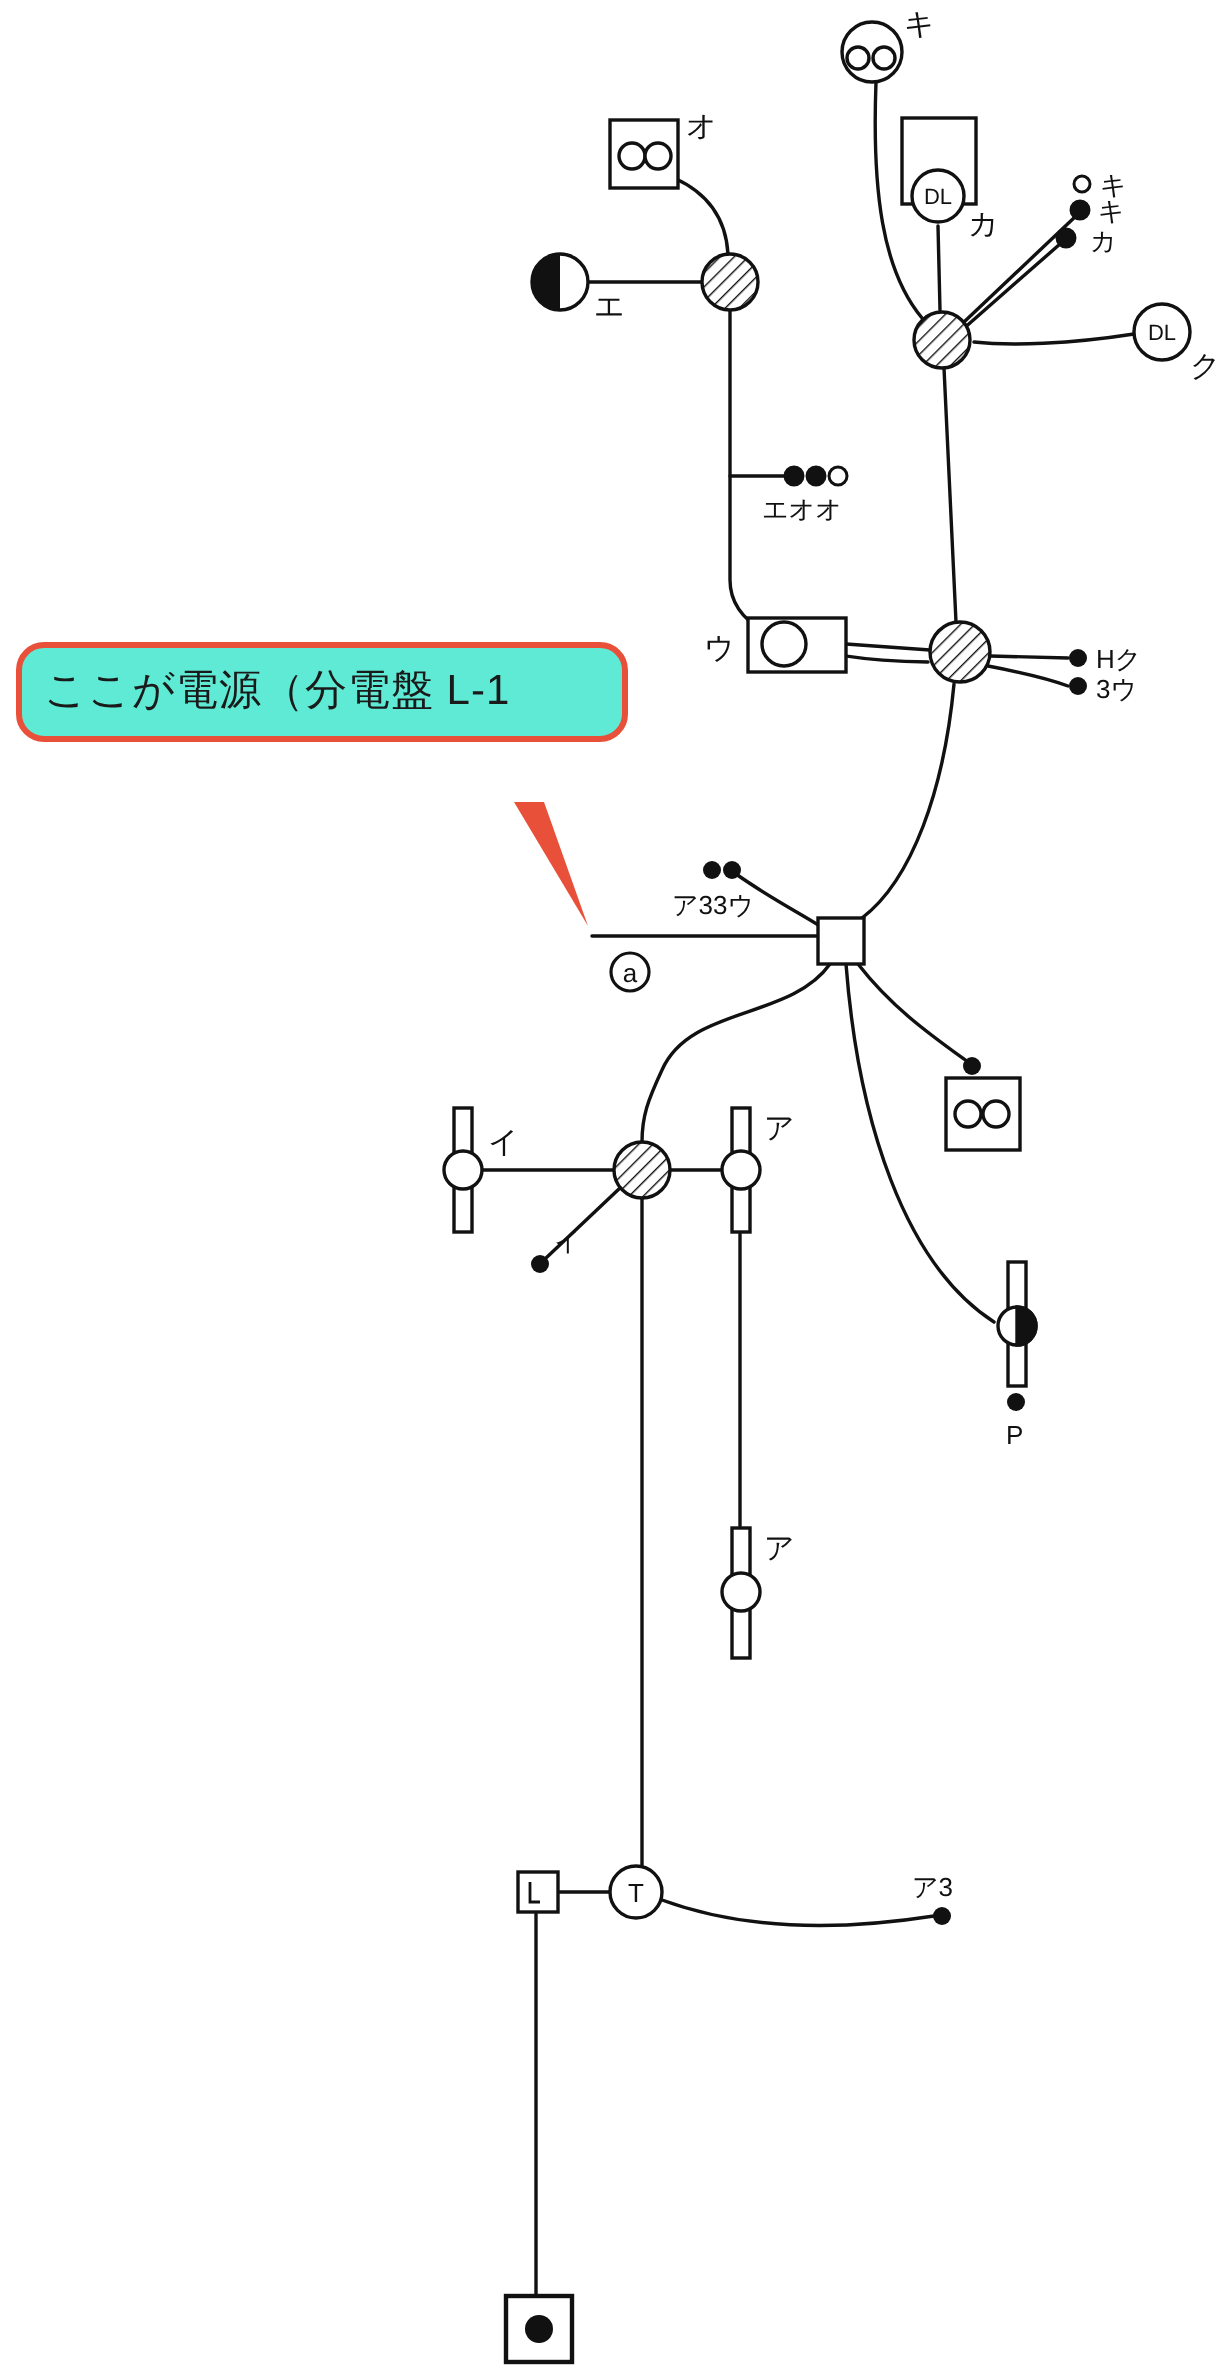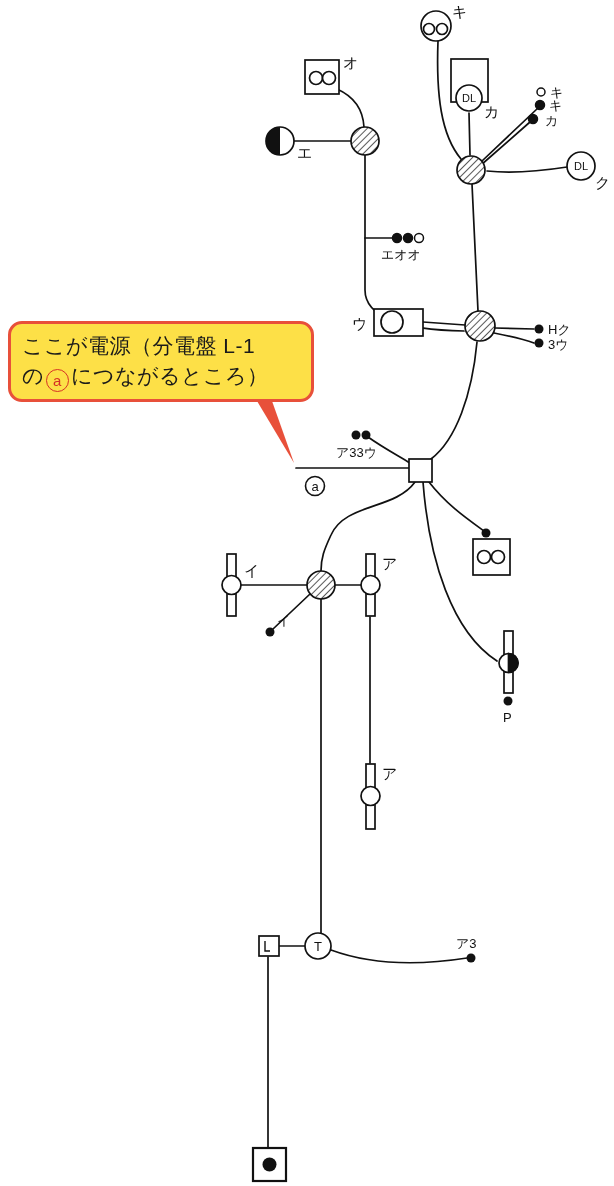--- a/index.html
+++ b/index.html
@@ -5,21 +5,21 @@
   html,body{margin:0;padding:0;background:#fff;}
   body{font-family:"Liberation Sans","DejaVu Sans",sans-serif;}
   .stage{position:relative;width:614px;height:1186px;background:#fff;overflow:hidden;}
   svg{position:absolute;left:0;top:0;}
   svg text{font-family:"Liberation Sans","DejaVu Sans",sans-serif;fill:#111;}
   .lbl{font-size:15px;}
   .lbl-sm{font-size:13px;}
   .sym{font-size:11px;text-anchor:middle;}
   .callout{
     position:absolute;left:8px;top:321px;width:278px;
-    border:3px solid #e8503a;border-radius:14px;background:#fde047;
+    border:3px solid #e8503a;border-radius:14px;background:#5eead4;
     padding:7px 11px;font-size:21px;line-height:1.45;color:#1a1a1a;
     letter-spacing:.5px;z-index:2;
   }
   .circled-a{
     display:inline-flex;align-items:center;justify-content:center;
     width:21px;height:21px;border:1.6px solid #d63225;border-radius:50%;
     color:#d63225;font-size:15px;margin:0 2px;vertical-align:-3px;line-height:1;
   }
 </style>
 </head>
@@ -187,16 +187,15 @@
   <g>
     <rect x="253" y="1148" width="33" height="33" fill="#fff" stroke="#111" stroke-width="2.2"></rect>
     <circle cx="269.5" cy="1164.5" r="7" fill="#111"></circle>
   </g>
 
   <polygon points="257,401 272,401 294,463" fill="#e8503a"></polygon>
 </svg>
 
 <div class="callout">
   <div><span>ここが電源（分電盤 L-1</span></div>
-  <div><span>の</span><span class="circled-a">a</span><span>につながるところ）</span></div>
 </div>
 
 </div>
 
 </body></html>

